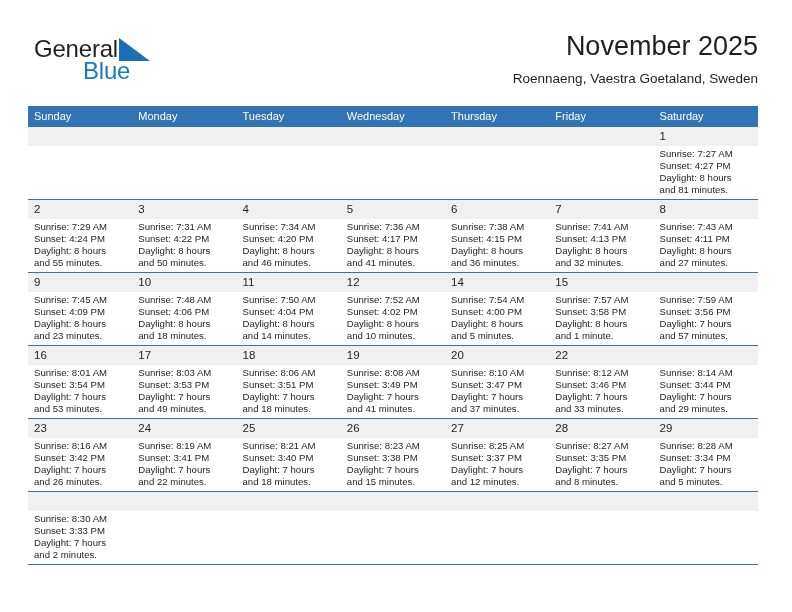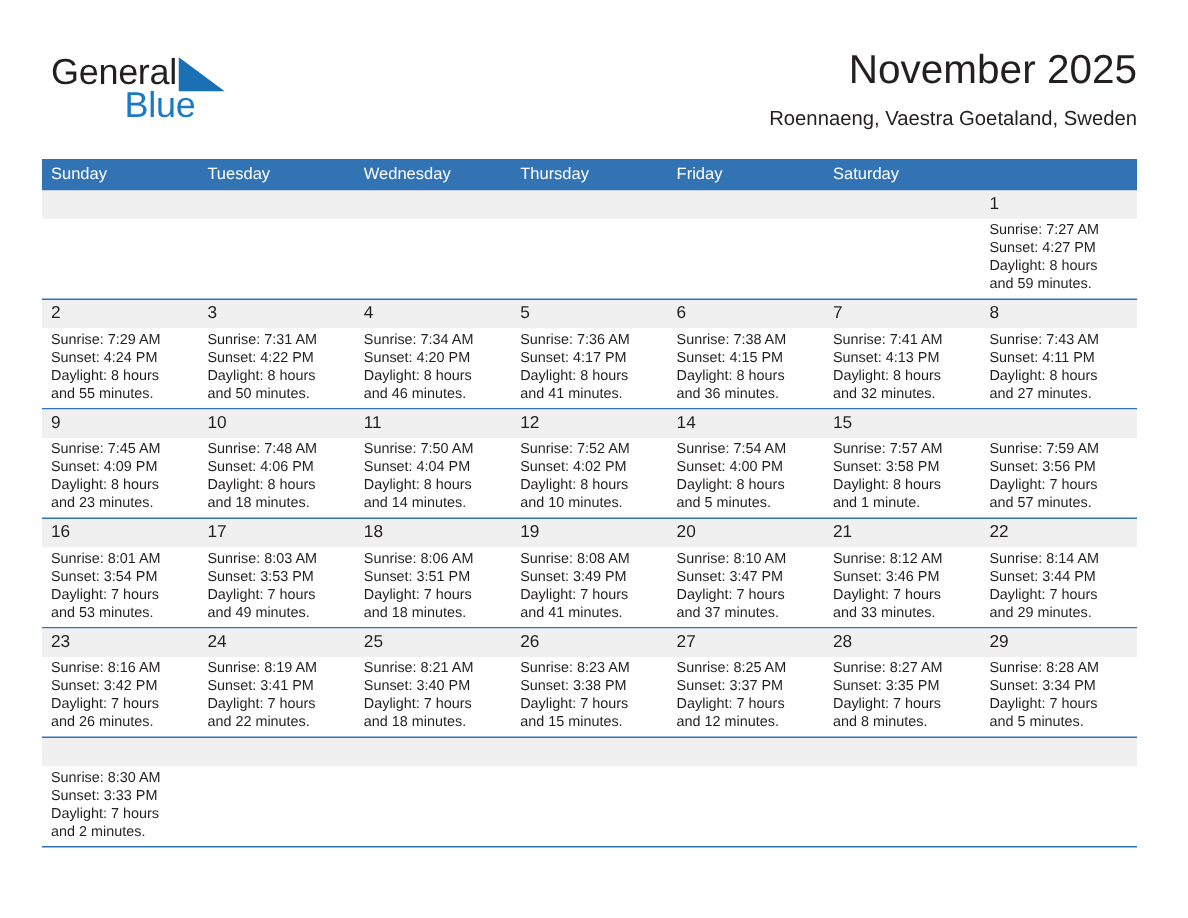--- a/index.html
+++ b/index.html
@@ -171,20 +171,21 @@
     <div class="title-wrap">
       <div class="cal-title">November 2025</div>
       <div class="cal-subtitle">Roennaeng, Vaestra Goetaland, Sweden</div>
     </div>
 
   </div>
 
   <div class="calendar">
     <div class="dow-row" id="dow-row">
         <div class="dow-cell">Sunday</div>
+        <div class="dow-cell">Monday</div>
         <div class="dow-cell">Tuesday</div>
         <div class="dow-cell">Wednesday</div>
         <div class="dow-cell">Thursday</div>
         <div class="dow-cell">Friday</div>
         <div class="dow-cell">Saturday</div>
       </div>
     <div id="weeks-container">
         <div class="week">
           <div class="week-numbers">
             <div class="num-cell"></div>
@@ -199,21 +200,21 @@
             <div class="body-cell"></div>
             <div class="body-cell"></div>
             <div class="body-cell"></div>
             <div class="body-cell"></div>
             <div class="body-cell"></div>
             <div class="body-cell"></div>
             <div class="body-cell">
               <div>Sunrise: 7:27 AM</div>
               <div>Sunset: 4:27 PM</div>
               <div>Daylight: 8 hours</div>
-              <div>and 59 minutes.</div>
+              <div>and 81 minutes.</div>
             </div>
           </div>
         </div>
         <div class="week">
           <div class="week-numbers">
             <div class="num-cell">2</div>
             <div class="num-cell">3</div>
             <div class="num-cell">4</div>
             <div class="num-cell">5</div>
             <div class="num-cell">6</div>
@@ -319,21 +320,20 @@
             </div>
           </div>
         </div>
         <div class="week">
           <div class="week-numbers">
             <div class="num-cell">16</div>
             <div class="num-cell">17</div>
             <div class="num-cell">18</div>
             <div class="num-cell">19</div>
             <div class="num-cell">20</div>
-            <div class="num-cell">21</div>
             <div class="num-cell">22</div>
           </div>
           <div class="week-body">
             <div class="body-cell">
               <div>Sunrise: 8:01 AM</div>
               <div>Sunset: 3:54 PM</div>
               <div>Daylight: 7 hours</div>
               <div>and 53 minutes.</div>
             </div>
             <div class="body-cell">

